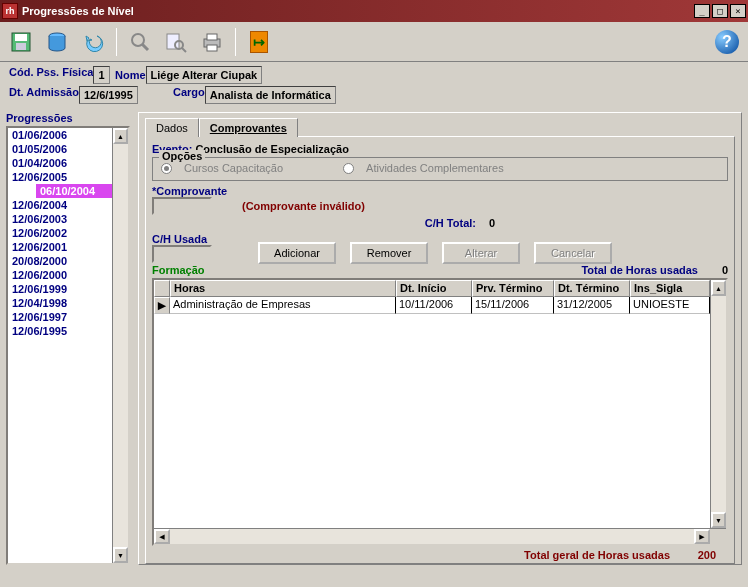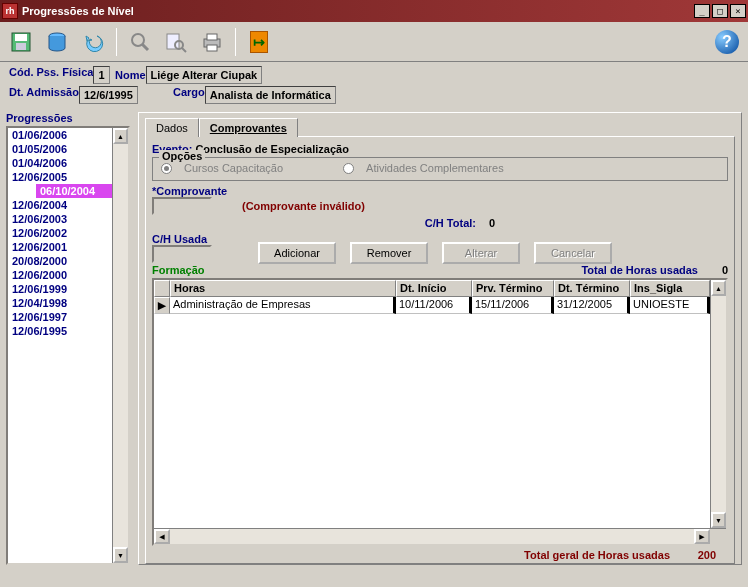--- a/index.html
+++ b/index.html
@@ -72,21 +72,21 @@
 
 .form-header { display:flex; align-items:baseline; }
 .form-lbl { color:#008000; font-weight:bold; }
 .tot-lbl { color:#000080; font-weight:bold;}
 .tot-val { color:#000; font-weight:bold; min-width:30px; text-align:right;}
 
 
 .grid-wrap { flex:1; border:2px inset #d4d0c8; background:#fff; display:flex; flex-direction:column; margin-top:2px;}
 .grid-main { flex:1; overflow:hidden;}
 .ghdr { display:flex; background:#d4d0c8; }
-.ghdr .gh, .grow .gc { border-right:3px solid #000000; padding:1px 3px; height:17px; overflow:hidden; white-space:nowrap;}
+.ghdr .gh, .grow .gc { border-right:1px solid #000000; padding:1px 3px; height:17px; overflow:hidden; white-space:nowrap;}
 .ghdr .gh { border:1px solid; border-color:#fff #808080 #808080 #fff; background:#d4d0c8; font-weight:bold; text-align:left;}
 .gh.rowh, .gc.rowh { width:16px; background:#d4d0c8; border:1px solid; border-color:#fff #808080 #808080 #fff; padding:0;display:flex;align-items:center;justify-content:center;}
 .gh.c1, .gc.c1 { width:226px; }
 .gh.c2, .gc.c2 { width:76px; }
 .gh.c3, .gc.c3 { width:82px; }
 .gh.c4, .gc.c4 { width:76px; }
 .gh.c5, .gc.c5 { width:80px; }
 .grow { display:flex; background:#fff; color:#000; }
 .grow .gc { border-bottom:1px solid #c0c0c0; }
 .grid-vscroll { width:16px; background:#d4d0c8; display:flex; flex-direction:column; border-left:1px solid #808080; }

